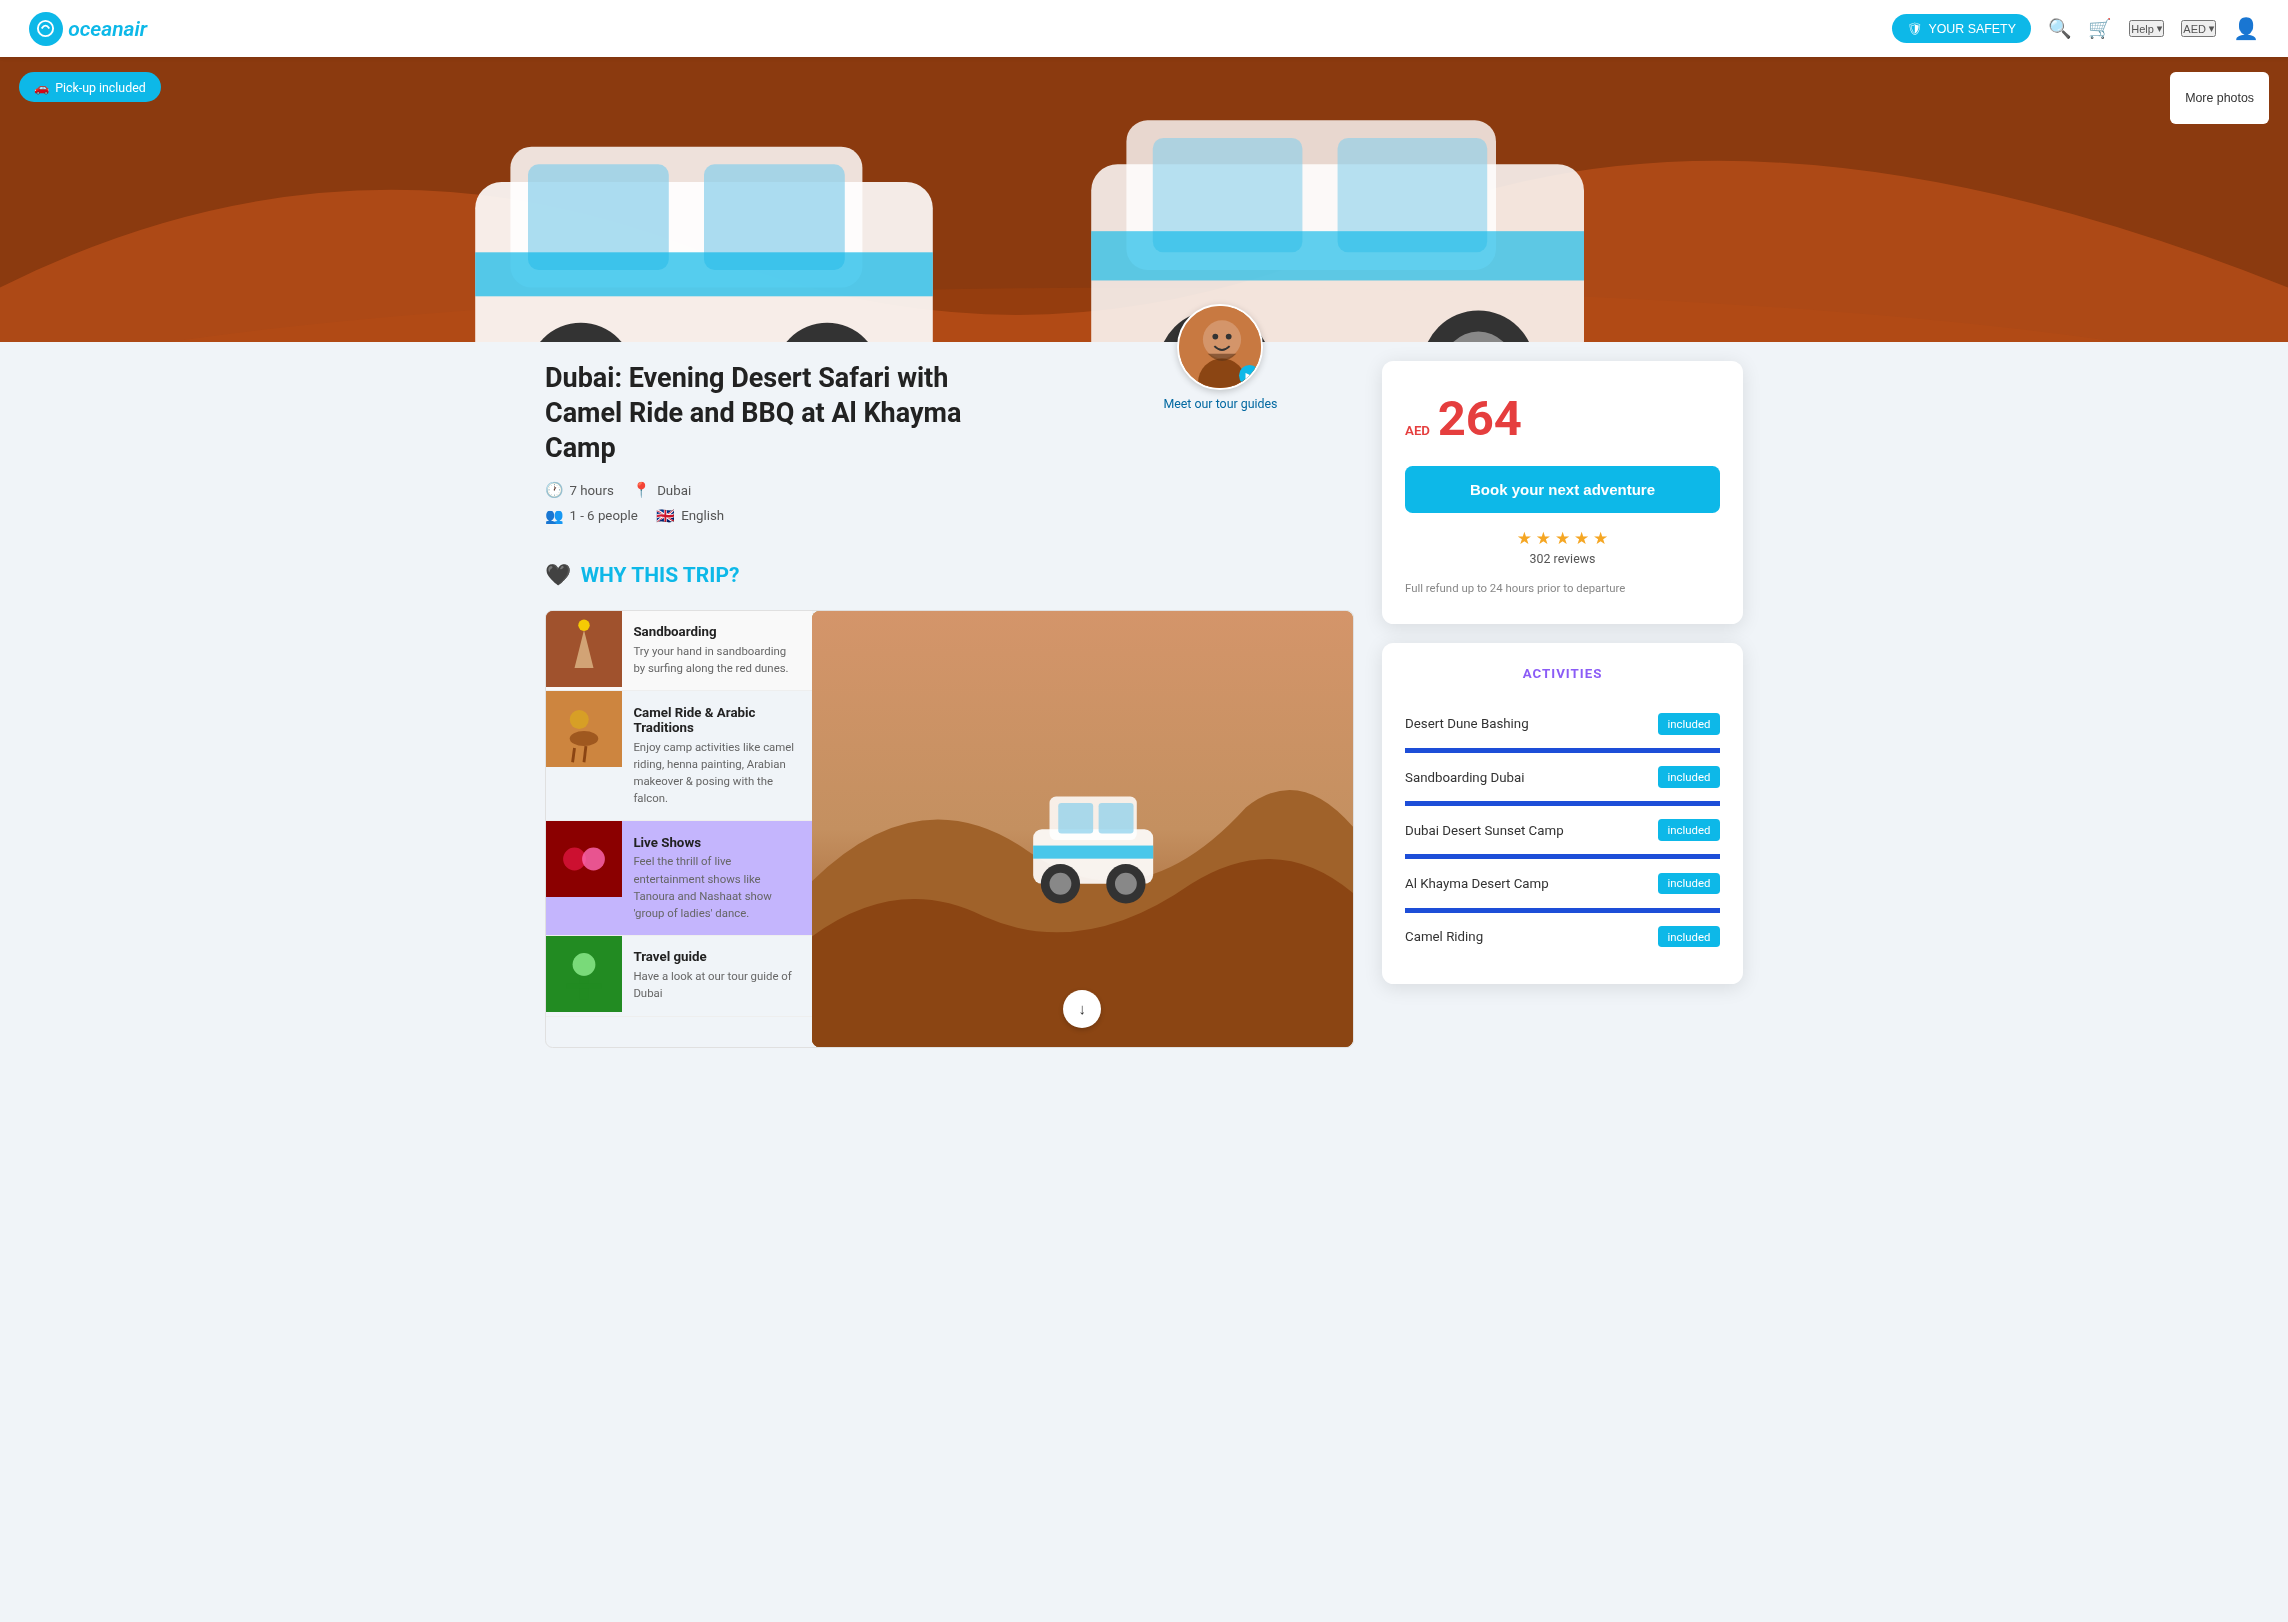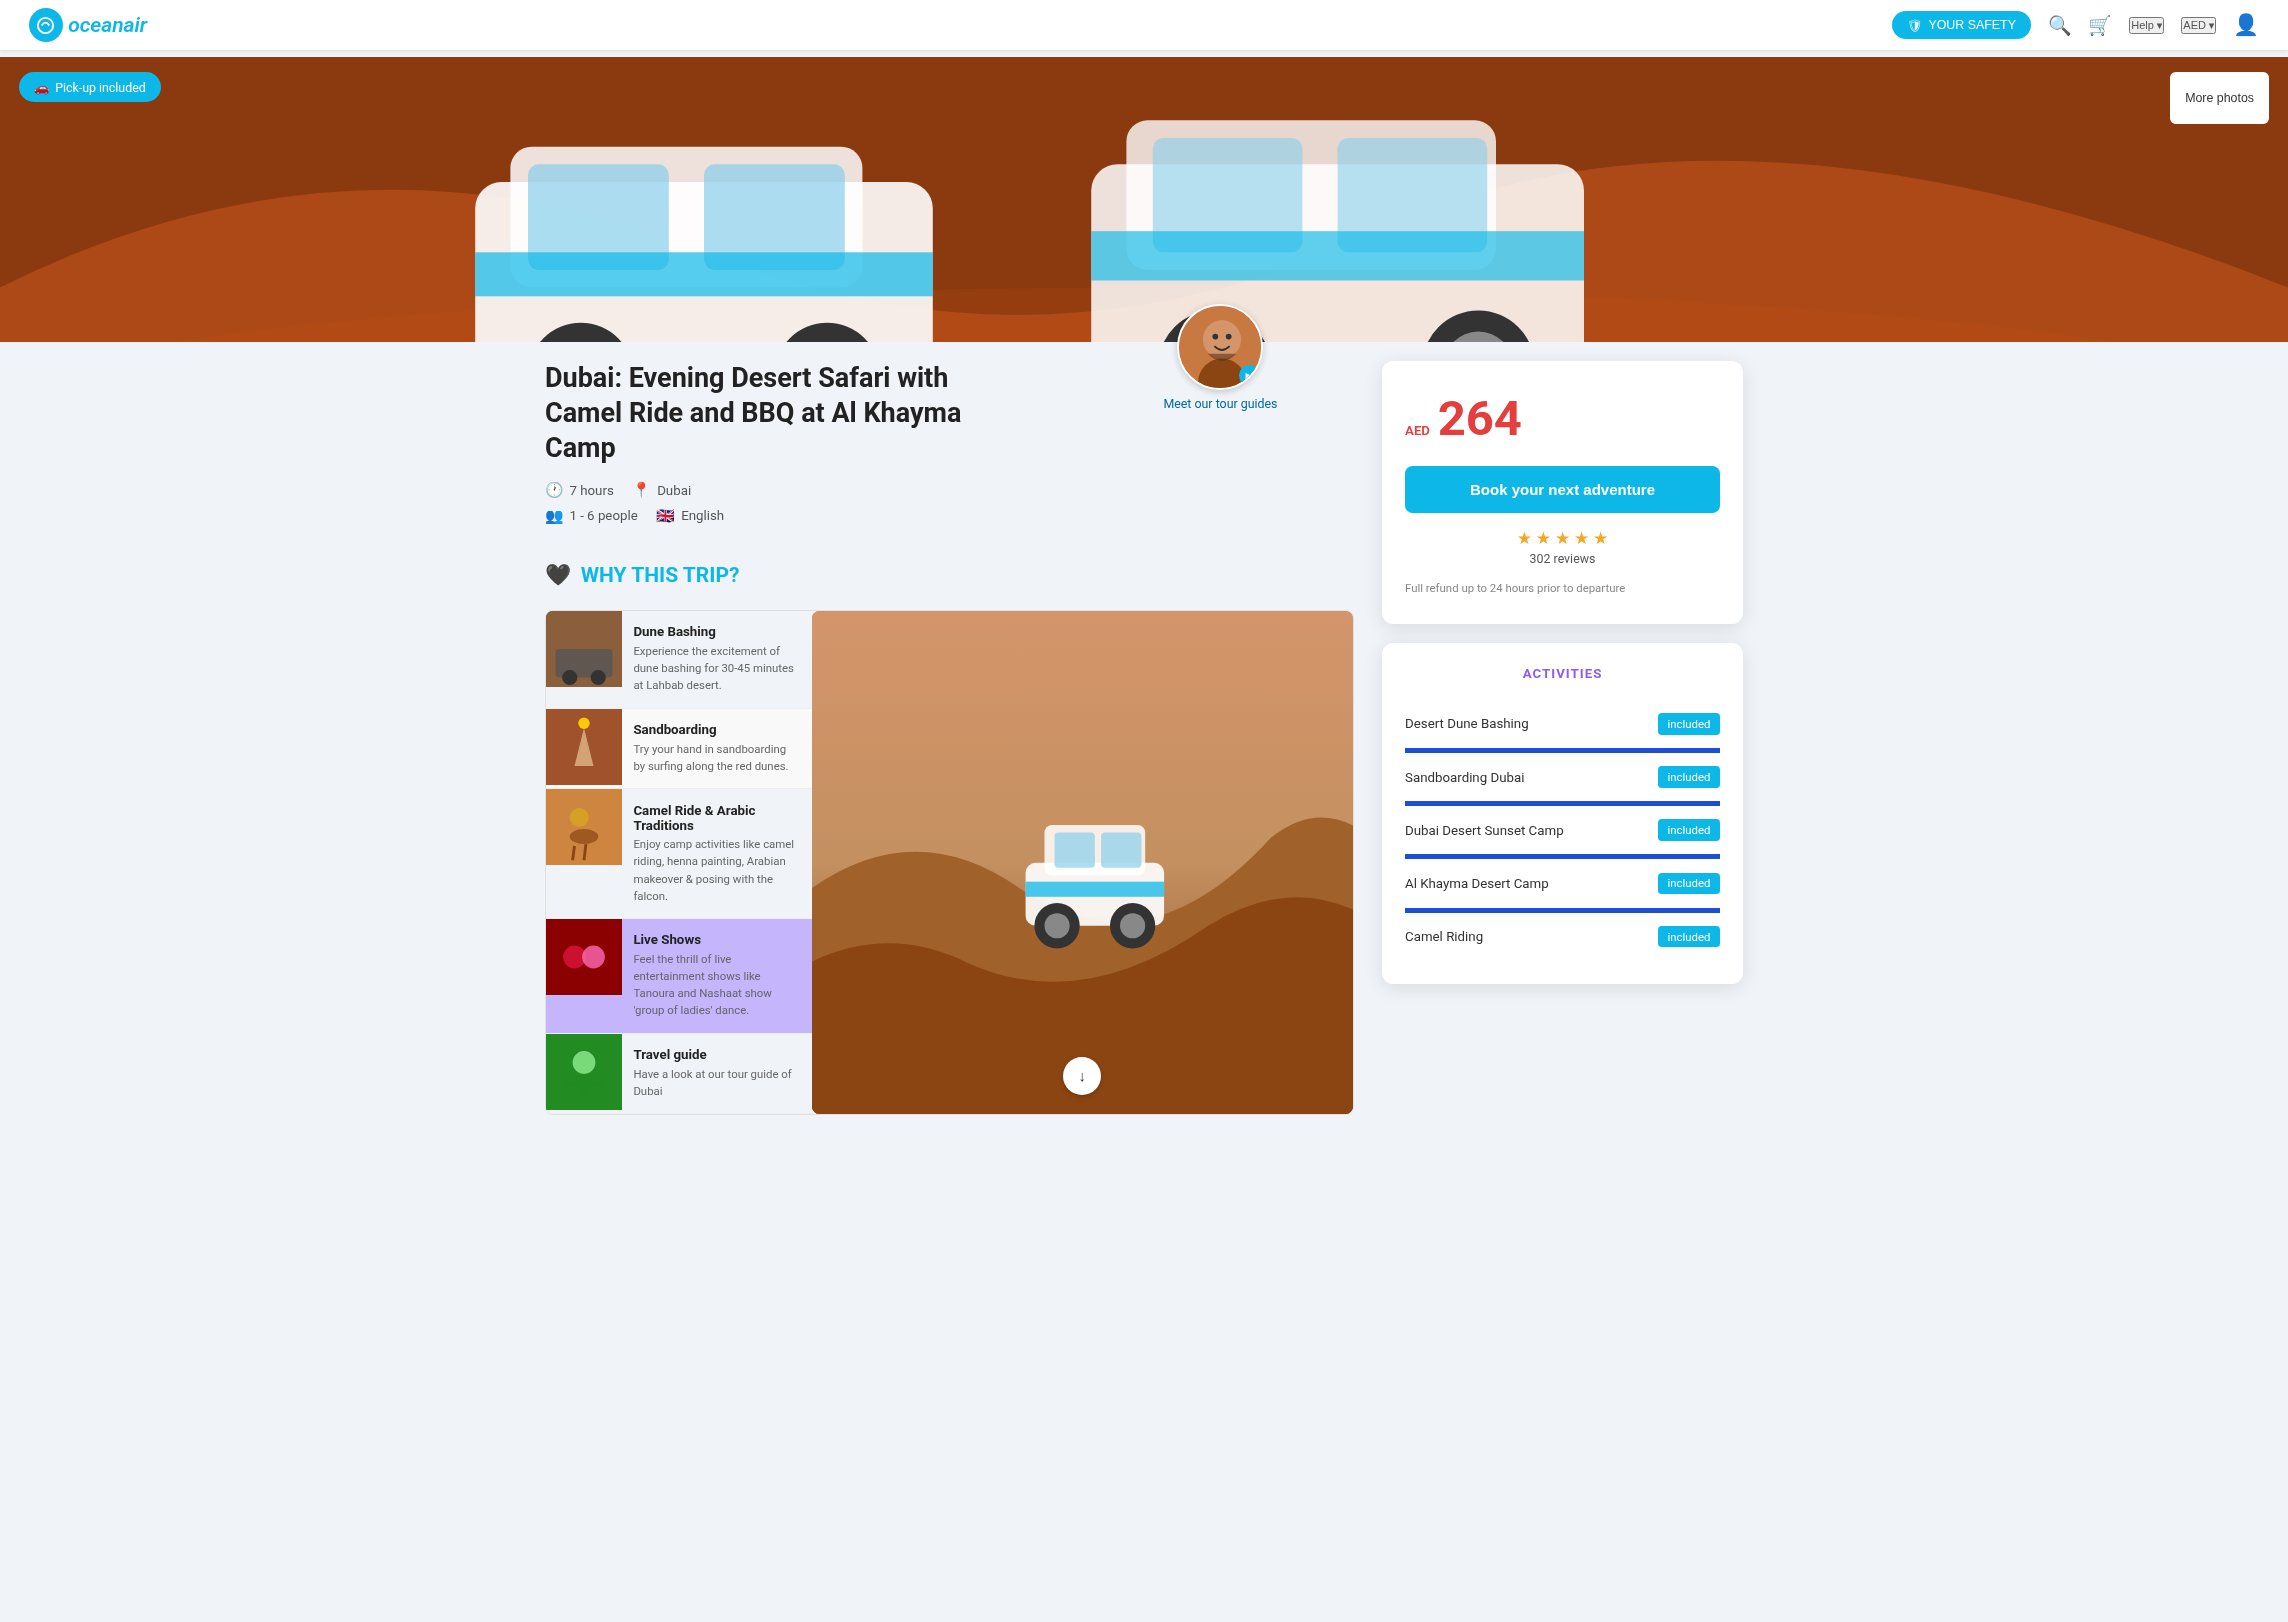--- a/index.html
+++ b/index.html
@@ -1,21 +1,21 @@
 <!DOCTYPE html>
 <html style="font-size:15px"><head>
   <meta charset="utf-8">
   <style>
     * { box-sizing: border-box; margin: 0; padding: 0; }
     body { font-family: -apple-system, BlinkMacSystemFont, 'Segoe UI', Roboto, sans-serif; background: #f0f4f8; color: #333; }
 
     
     .header {
       position: fixed; top: 0; left: 0; right: 0; z-index: 100;
-      background: white; height: 50px; display: flex; align-items: center;
+      background: white; height: 57px; display: flex; align-items: center;
       padding: 0 28.5px; box-shadow: 0 1px 3.8px rgba(0,0,0,0.1);
     }
     .logo-area { display: flex; align-items: center; gap: 5.7px; }
     .logo-icon {
       width: 34px; height: 34px; background: #0db8e8; border-radius: 50%;
       display: flex; align-items: center; justify-content: center; color: white; font-size: 15px;
     }
     .logo-text { font-size: 21px; color: #0db8e8; font-style: italic; font-weight: 600; }
     .header-right { margin-left: auto; display: flex; align-items: center; gap: 17px; }
     .safety-btn {
@@ -258,34 +258,20 @@
         <h2 class="why-title">
           <span>WHY THIS</span>
           <span style="color:#0db8e8;">TRIP?</span>
         </h2>
       </div>
 
       <div style="display:grid; grid-template-columns:266px 1fr; gap:0; border-radius:7.6px; overflow:hidden; border:1px solid #e0e0e0;">
 
         <div>
 
-          <div class="activity-item">
-            <div class="activity-img activity-img-1">
-              <svg width="76" height="76" viewBox="0 0 80 80">
-                <rect width="80" height="80" fill="#8B5E3C"></rect>
-                <rect x="10" y="40" width="60" height="30" rx="4" fill="#555" opacity="0.8"></rect>
-                <circle cx="25" cy="70" r="8" fill="#333"></circle>
-                <circle cx="55" cy="70" r="8" fill="#333"></circle>
-              </svg>
-            </div>
-            <div class="activity-info">
-              <div class="activity-name">Dune Bashing</div>
-              <div class="activity-desc">Experience the excitement of dune bashing for 30-45 minutes at Lahbab desert.</div>
-            </div>
-          </div>
 
           <div class="activity-item" style="background:#f9f9f9;">
             <div class="activity-img activity-img-2">
               <svg width="76" height="76" viewBox="0 0 80 80">
                 <rect width="80" height="80" fill="#A0522D"></rect>
                 <path d="M40 20 L50 60 L30 60Z" fill="#DEB887" opacity="0.8"></path>
                 <circle cx="40" cy="15" r="6" fill="#FFD700" opacity="0.9"></circle>
               </svg>
             </div>
             <div class="activity-info">

